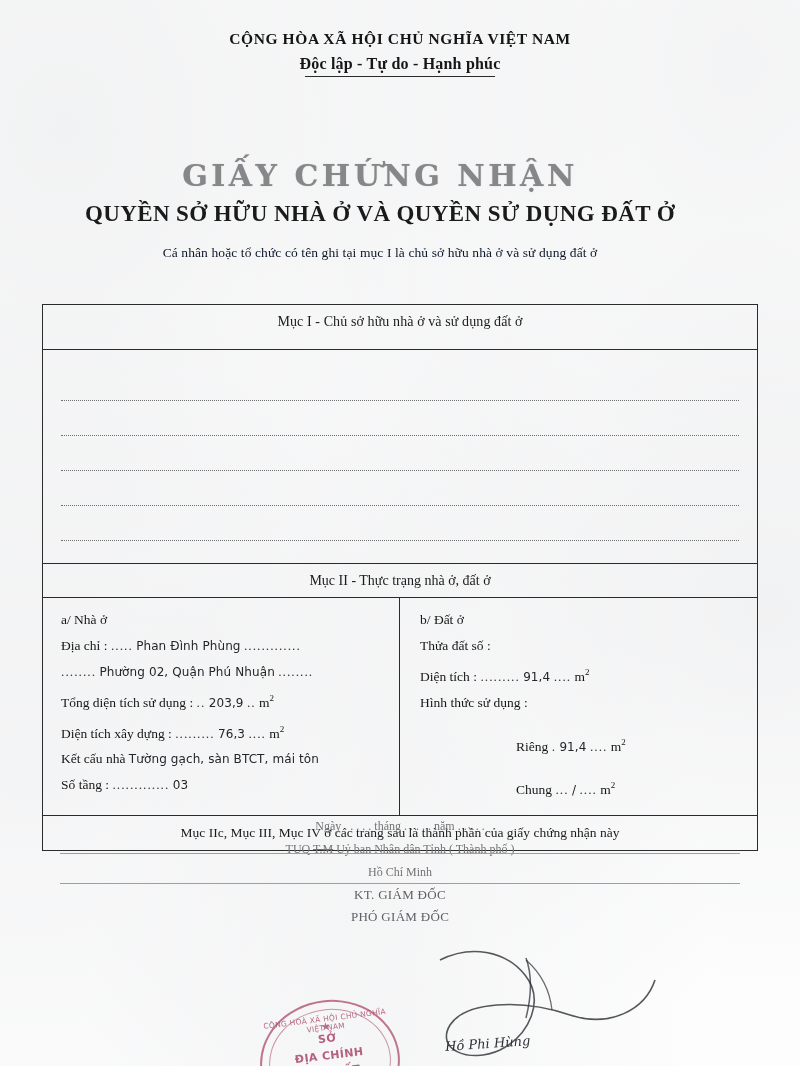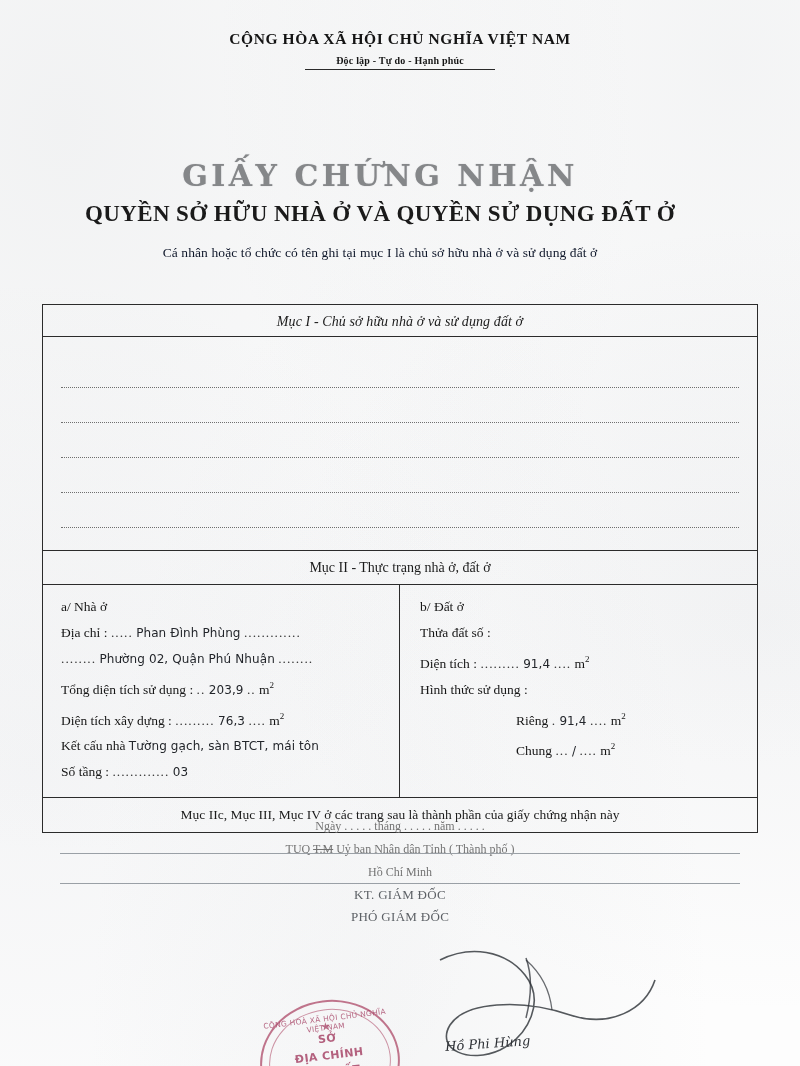--- a/index.html
+++ b/index.html
@@ -47,21 +47,21 @@
     font-variant: small-caps;
     text-transform: uppercase;
     color: #141414;
   }
   .motto-wrap {
     margin-top: 7px;
     display: inline-block;
     position: relative;
   }
   .motto {
-    font-size: 10px;
+    font-size: 16px;
     font-weight: bold;
     letter-spacing: 0.2px;
     color: #161616;
     padding: 0 4px 3px 4px;
   }
   .motto-rule {
     height: 1px;
     background: #2a2a2a;
     width: 190px;
     margin: 0 auto;
@@ -105,24 +105,23 @@
     position: absolute;
     left: 42px;
     top: 304px;
     width: 716px;
     border: 1.4px solid #2b2b2b;
     box-sizing: border-box;
   }
   .band {
     text-align: center;
     font-size: 14px;
-    padding: 9px 0 6px 0;
+    padding: 9px 0 19px 0;
     border-bottom: 1.2px solid #2b2b2b;
     letter-spacing: 0.1px;
-    font-style: italic;
   }
   .blank-lines {
     padding: 16px 18px 14px 18px;
     border-bottom: 1.2px solid #2b2b2b;
     height: 214px;
     box-sizing: border-box;
   }
   .dotline {
     height: 34px;
     border-bottom: 1px dotted #6f6f6f;
@@ -158,21 +157,21 @@
     color: #161616;
   }
   .hand {
     font-family: "DejaVu Sans", sans-serif;
     font-size: 12px;
     color: #23262b;
     letter-spacing: 0.1px;
   }
   .dots { letter-spacing: 1px; color: #3a3a3a; }
   .sup { font-size: 9px; vertical-align: super; }
-  .right-pad { padding-left: 96px; }
+  .right-pad { padding-left: 96px; margin-top: 13px; }
 
   .footer-band {
     text-align: center;
     font-size: 13.5px;
     padding: 9px 0 9px 0;
   }
 
   
   .sign {
     position: absolute;

